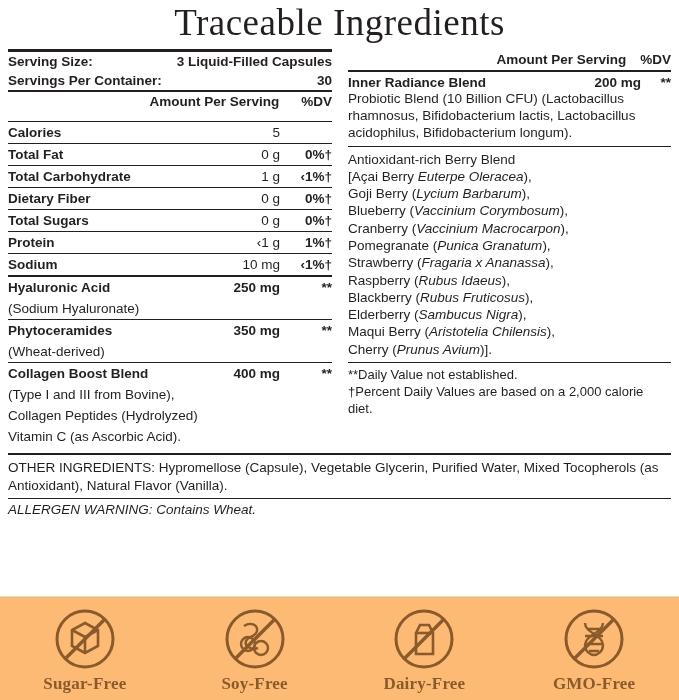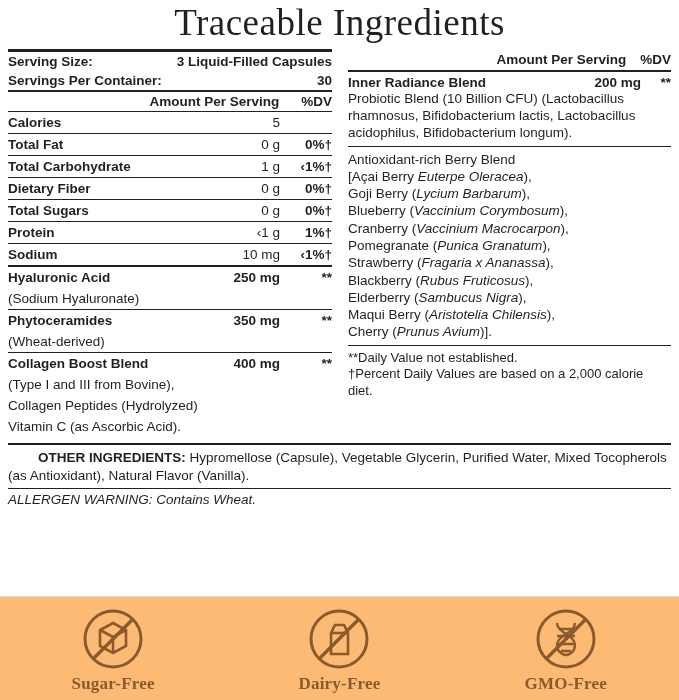--- a/index.html
+++ b/index.html
@@ -35,20 +35,21 @@
   .col-right { width: 333px; padding-left: 10px; }
 
   .rule-thick { border-top: 3px solid #231f20; }
   .rule-med { border-top: 2px solid #231f20; }
   .rule-thin { border-top: 1px solid #231f20; }
 
   table.nf {
     width: 100%;
     border-collapse: collapse;
     font-size: 13.5px;
+    margin-top: 10px;
   }
   table.nf td {
     padding: 3px 0 3px 0;
     vertical-align: top;
   }
   .row-line td { border-top: 1px solid #231f20; }
   .row-med td { border-top: 2px solid #231f20; }
   .nm { text-align: left; }
   .amt { text-align: right; white-space: nowrap; padding-right: 4px; }
   .dv { text-align: right; white-space: nowrap; width: 52px; }
@@ -95,21 +96,21 @@
   .footnotes {
     font-size: 13px;
     line-height: 1.3;
     padding-top: 4px;
   }
   .other {
     padding: 4px 8px 0 8px;
     font-size: 13.5px;
     line-height: 1.32;
   }
-  .other .lbl { font-weight: bold; margin-left: 30px; }
+  .other .lbl { font-weight: normal; }
   .allergen {
     padding: 0 8px 6px 8px;
     font-size: 13.5px;
     font-style: italic;
   }
   .badges {
     position: absolute;
     left: 0; right: 0; bottom: 0;
     height: 104px;
     background: #fdba74;
@@ -265,20 +266,23 @@
           <span>Blueberry (</span><i>Vaccinium Corymbosum</i><span>),</span>
         </div>
         <div>
           <span>Cranberry (</span><i>Vaccinium Macrocarpon</i><span>),</span>
         </div>
         <div>
           <span>Pomegranate (</span><i>Punica Granatum</i><span>),</span>
         </div>
         <div>
           <span>Strawberry (</span><i>Fragaria x Ananassa</i><span>),</span>
+        </div>
+        <div>
+          <span>Raspberry (</span><i>Rubus Idaeus</i><span>),</span>
         </div>
         <div>
           <span>Blackberry (</span><i>Rubus Fruticosus</i><span>),</span>
         </div>
         <div>
           <span>Elderberry (</span><i>Sambucus Nigra</i><span>),</span>
         </div>
         <div>
           <span>Maqui Berry (</span><i>Aristotelia Chilensis</i><span>),</span>
         </div>
@@ -320,20 +324,34 @@
             <path d="M31 15 L44 22 L44 38 L31 45 L18 38 L18 22 Z"></path>
             <path d="M18 22 L31 29 L44 22"></path>
             <path d="M31 29 L31 45"></path>
           </g>
           <line x1="12" y1="50" x2="50" y2="12" stroke="#8a5a2b" stroke-width="3.4"></line>
         </svg>
       </div>
       <div class="label">Sugar-Free</div>
     </div>
 
+    <div class="badge">
+      <div class="circle">
+        <svg viewBox="0 0 62 62" width="62" height="62">
+          <circle cx="31" cy="31" r="28" fill="none" stroke="#8a5a2b" stroke-width="3"></circle>
+          <g fill="none" stroke="#8a5a2b" stroke-width="2.4">
+            <path d="M20 18 C26 14 34 16 33 23 C32 29 24 28 22 33 C20 39 28 42 34 40"></path>
+            <circle cx="24" cy="36" r="7"></circle>
+            <circle cx="37" cy="40" r="7"></circle>
+          </g>
+          <line x1="12" y1="50" x2="50" y2="12" stroke="#8a5a2b" stroke-width="3.4"></line>
+        </svg>
+      </div>
+      <div class="label">Soy-Free</div>
+    </div>
 
     <div class="badge">
       <div class="circle">
         <svg viewBox="0 0 62 62" width="62" height="62">
           <circle cx="31" cy="31" r="28" fill="none" stroke="#8a5a2b" stroke-width="3"></circle>
           <g fill="none" stroke="#8a5a2b" stroke-width="2.6">
             <path d="M23 25 L23 46 L40 46 L40 25 L36 17 L27 17 Z"></path>
             <path d="M23 25 L40 25"></path>
           </g>
           <line x1="12" y1="50" x2="50" y2="12" stroke="#8a5a2b" stroke-width="3.4"></line>

